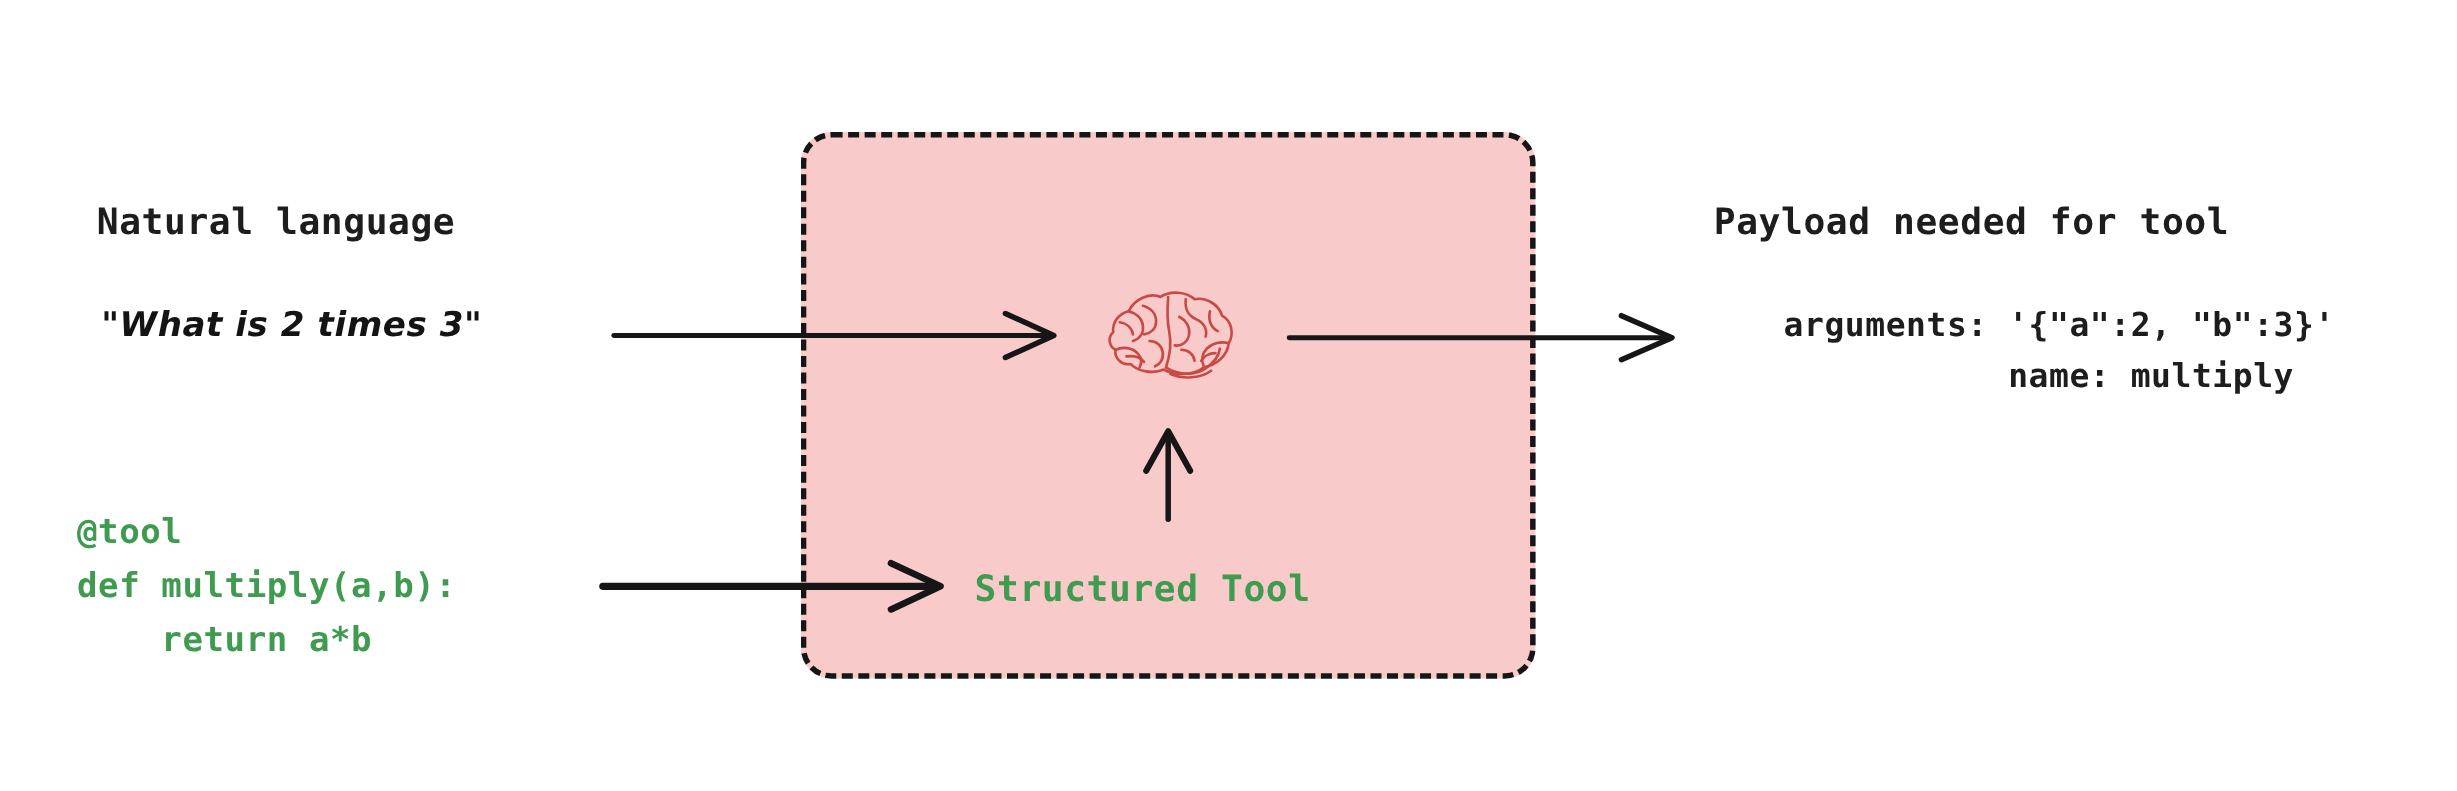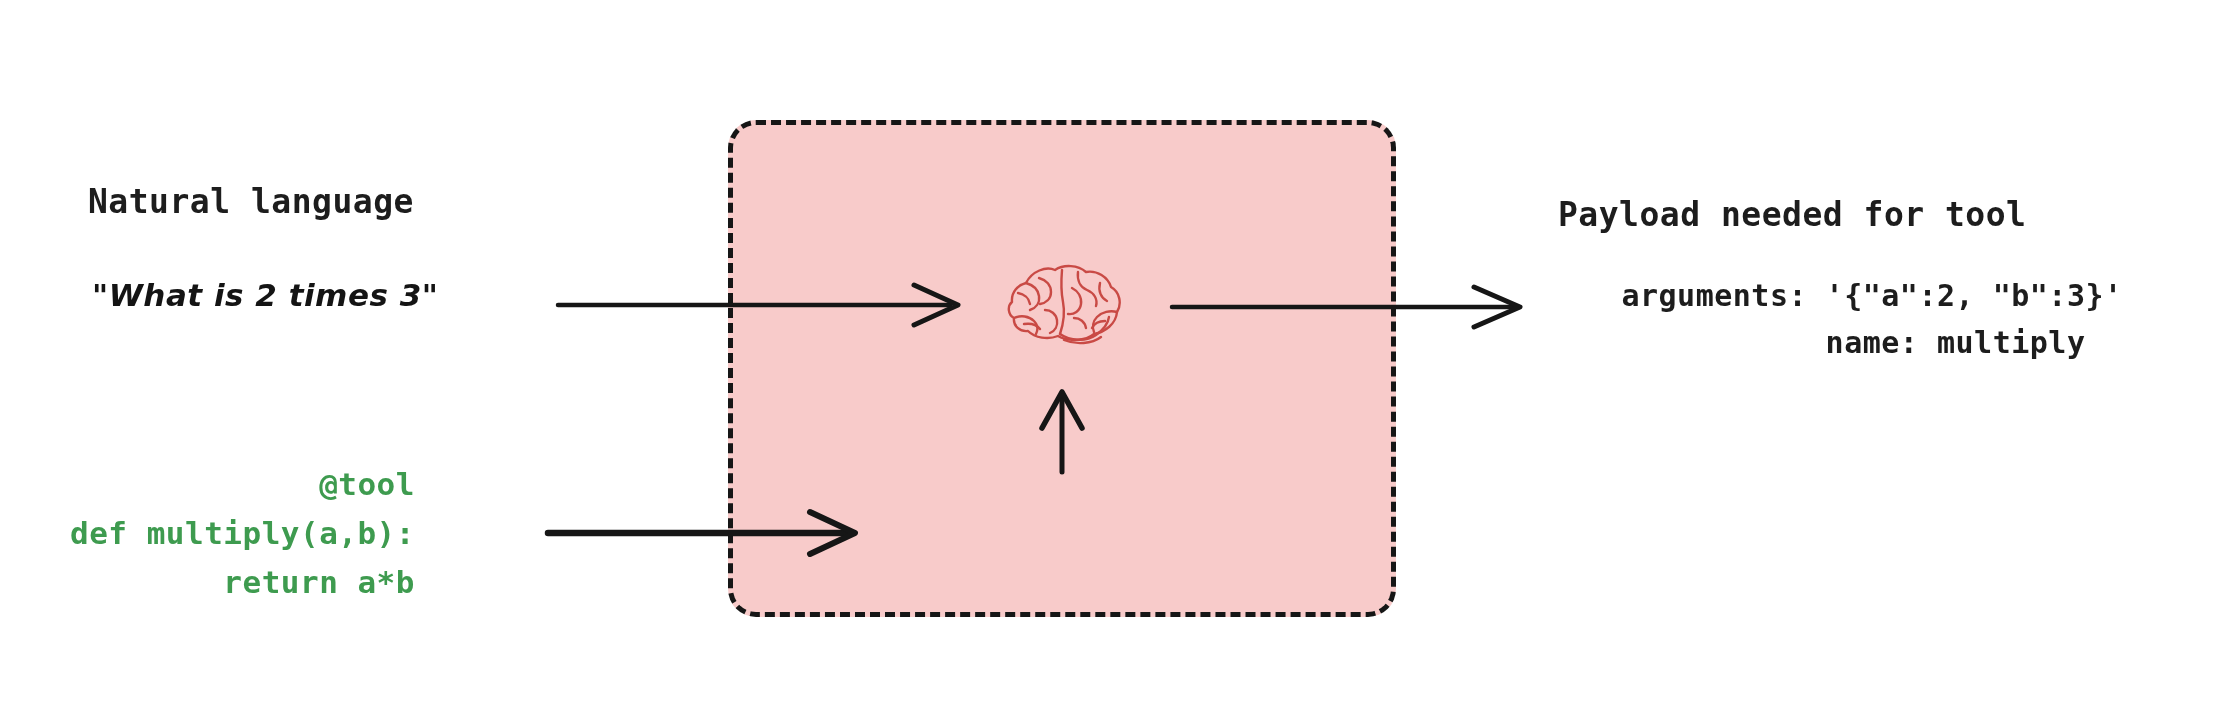--- a/index.html
+++ b/index.html
@@ -51,21 +51,20 @@
   
   #nl-heading  { left: 88px;  top: 182px; }
   #nl-quote    { left: 92px;  top: 277px; font-size: 31px; font-weight: 600; }
 
   #tool-code {
     left: 70px;
     top: 460px;
     font-size: 31px;
     font-weight: 700;
     line-height: 49px;
-    text-align: right;
   }
 
   
   #llm-box {
     left: 728px;
     top: 120px;
     width: 668px;
     height: 497px;
     box-sizing: border-box;
     background: #f8cbca;
@@ -83,21 +82,21 @@
     font-weight: 700;
   }
   #brain-icon {
     left: 1004px;
     top: 258px;
     width: 122px;
     height: 92px;
   }
 
   
-  #payload-heading { left: 1558px; top: 195px; }
+  #payload-heading { left: 1558px; top: 182px; }
   #payload-body {
     left: 1552px;
     top: 272px;
     font-size: 30px;
     font-weight: 600;
     line-height: 47px;
     text-align: center;
     width: 640px;
   }
 
@@ -148,20 +147,21 @@
       <path d="M113 54 C106 52 98 54 93 59 C89 63 88 69 90 74"></path>
       <path d="M101 63 C95 63 90 66 88 70"></path>
       <path d="M68 30 C74 33 78 39 77 46 C76 53 70 57 64 56"></path>
       <path d="M70 60 C76 60 81 64 82 70"></path>
 
       <path d="M56 76 C66 83 82 84 92 77 C99 72 104 66 105 59"></path>
       <path d="M60 82 C72 87 88 86 97 79"></path>
     </svg>
   </div>
 
+  <div class="abs code" id="structured-tool-label">Structured Tool</div>
 
   <div class="abs mono heading" id="payload-heading">Payload needed for tool</div>
 
   <div class="abs mono" id="payload-body">arguments: '{"a":2, "b":3}'
          name: multiply</div>
 
   <svg class="abs" id="arrow-layer" viewBox="0 0 2234 719">
 
     <g>
       <line x1="558" y1="305" x2="950" y2="305" stroke="#161616" stroke-width="4.5" stroke-linecap="round"></line>

